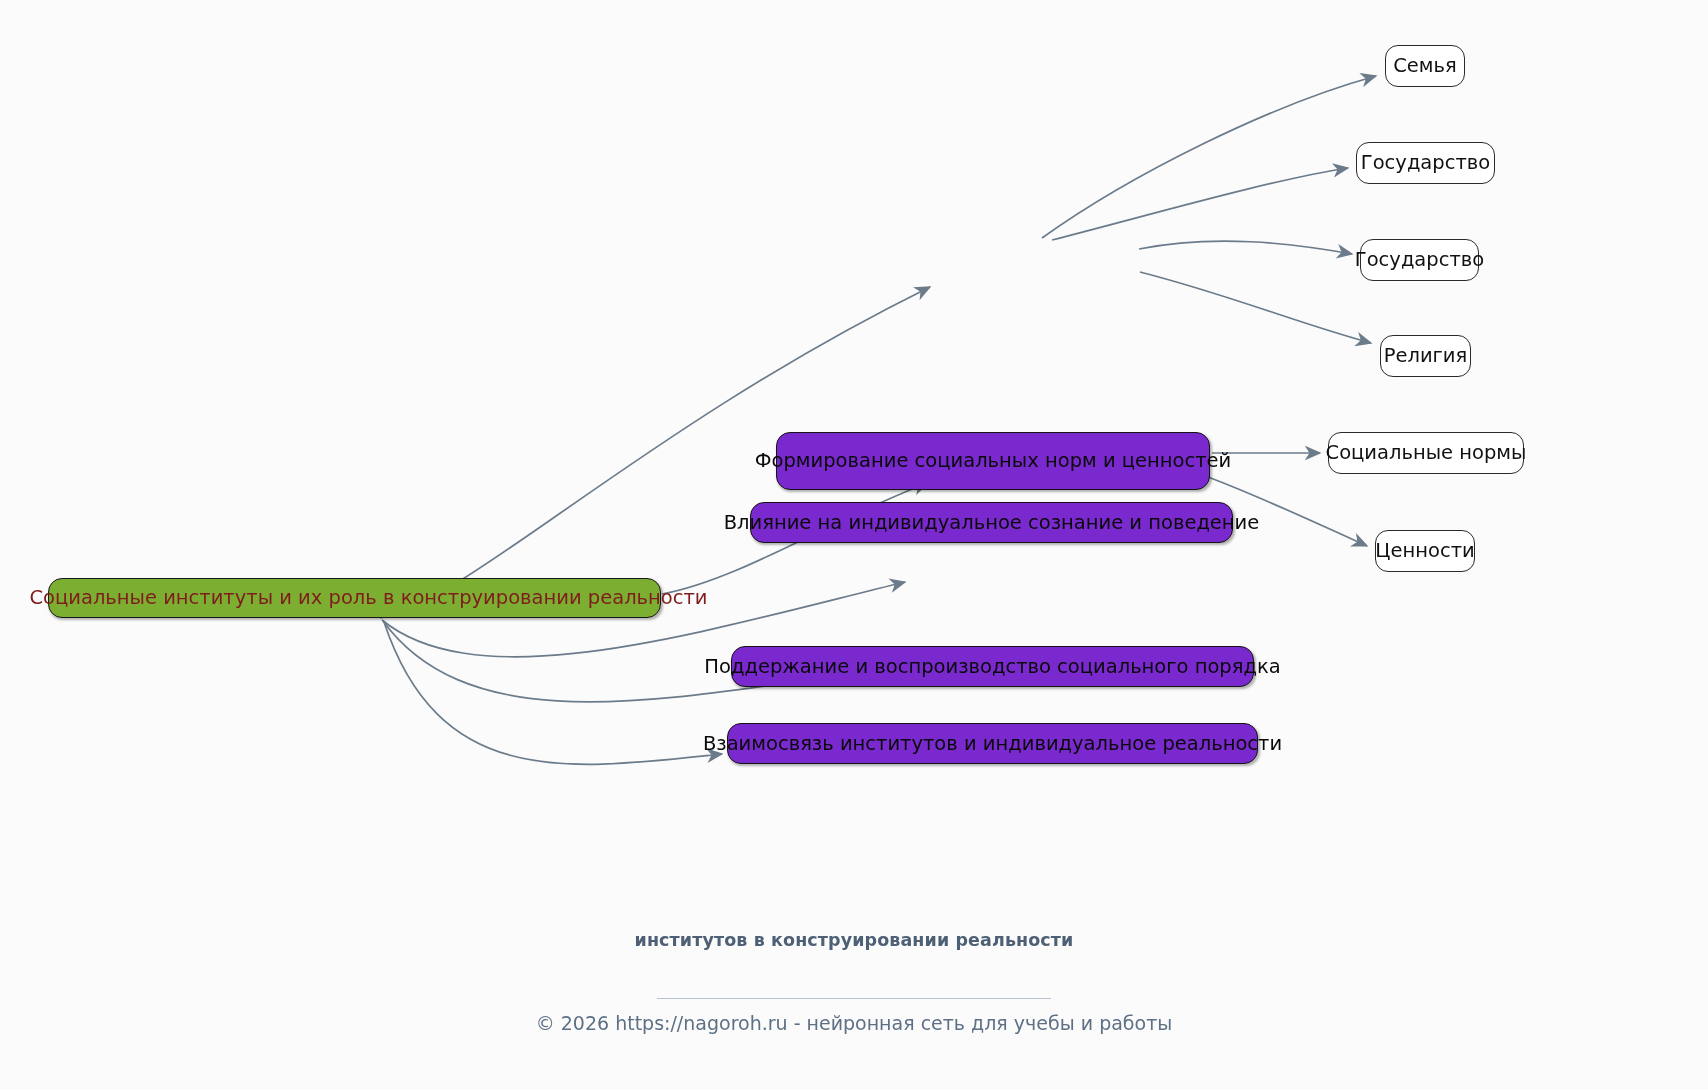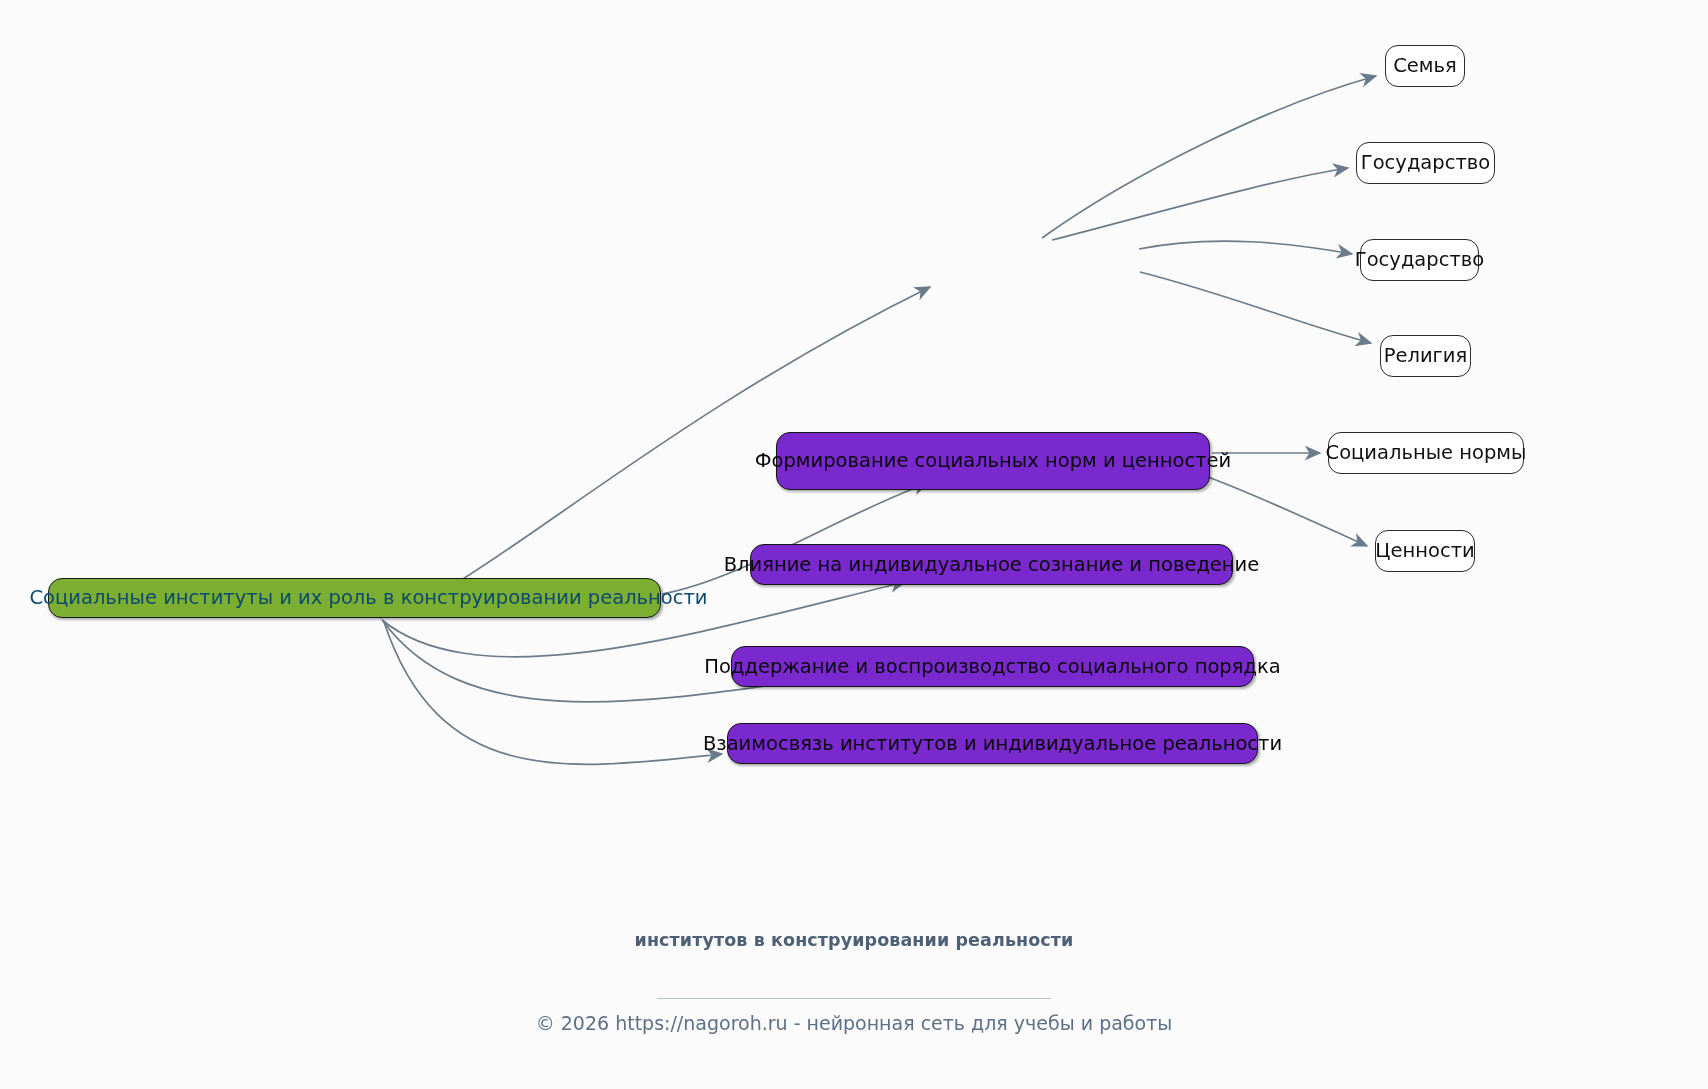--- a/index.html
+++ b/index.html
@@ -19,21 +19,21 @@
     display:flex;align-items:center;justify-content:center;
     border-radius:14px;
     white-space:nowrap;
     line-height:1;
   }
   .node span{display:block;}
 
   .node-root{
     background:#7CAE31;
     border:1.6px solid #1a1a1a;
-    color:#0c4a6e;
+    color:#7f1d1d;
     font-size:19.5px;
     box-shadow:1.5px 2px 2.5px rgba(0,0,0,0.30);
     padding-left:28px;
   }
   .node-main{
     background:#7A29CF;
     border:1.6px solid #141414;
     color:#0a0a0a;
     font-size:19.5px;
     box-shadow:1.5px 2px 2.5px rgba(0,0,0,0.30);
@@ -113,21 +113,21 @@
 
   <div class="node node-root" style="left:48px;top:578px;width:613px;height:40px;">
     <span>Социальные институты и их роль в конструировании реальности</span>
   </div>
 
 
   <div class="node node-main" style="left:776px;top:432px;width:434px;height:58px;">
     <span>Формирование социальных норм и ценностей</span>
   </div>
 
-  <div class="node node-main" style="left:750px;top:544px;width:483px;height:41px;">
+  <div class="node node-main" style="left:750px;top:502px;width:483px;height:41px;">
     <span>Влияние на индивидуальное сознание и поведение</span>
   </div>
 
   <div class="node node-main" style="left:731px;top:646px;width:523px;height:41px;">
     <span>Поддержание и воспроизводство социального порядка</span>
   </div>
 
   <div class="node node-main" style="left:727px;top:723px;width:531px;height:41px;">
     <span>Взаимосвязь институтов и индивидуальное реальности</span>
   </div>

